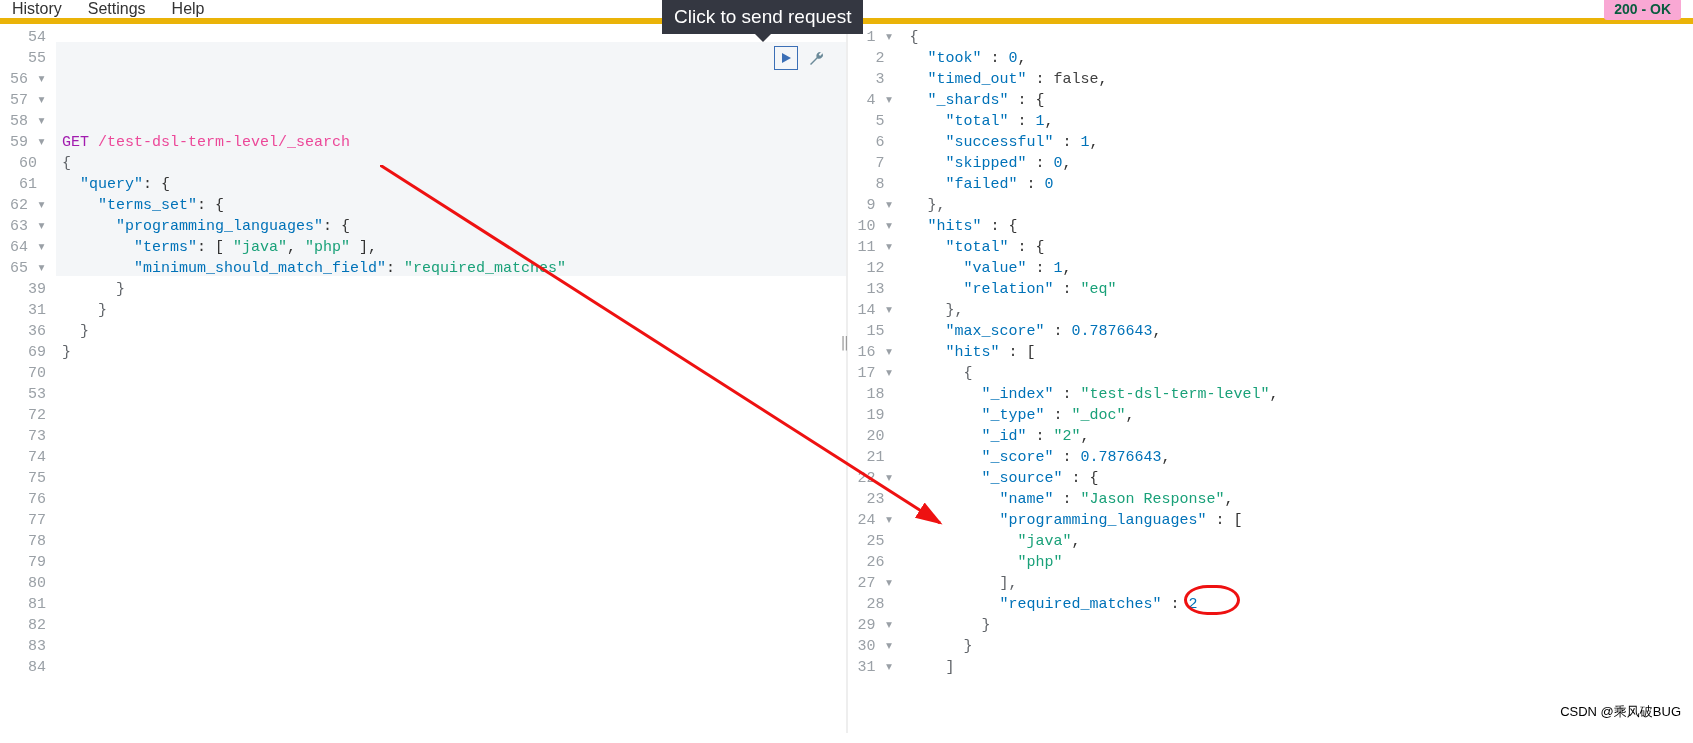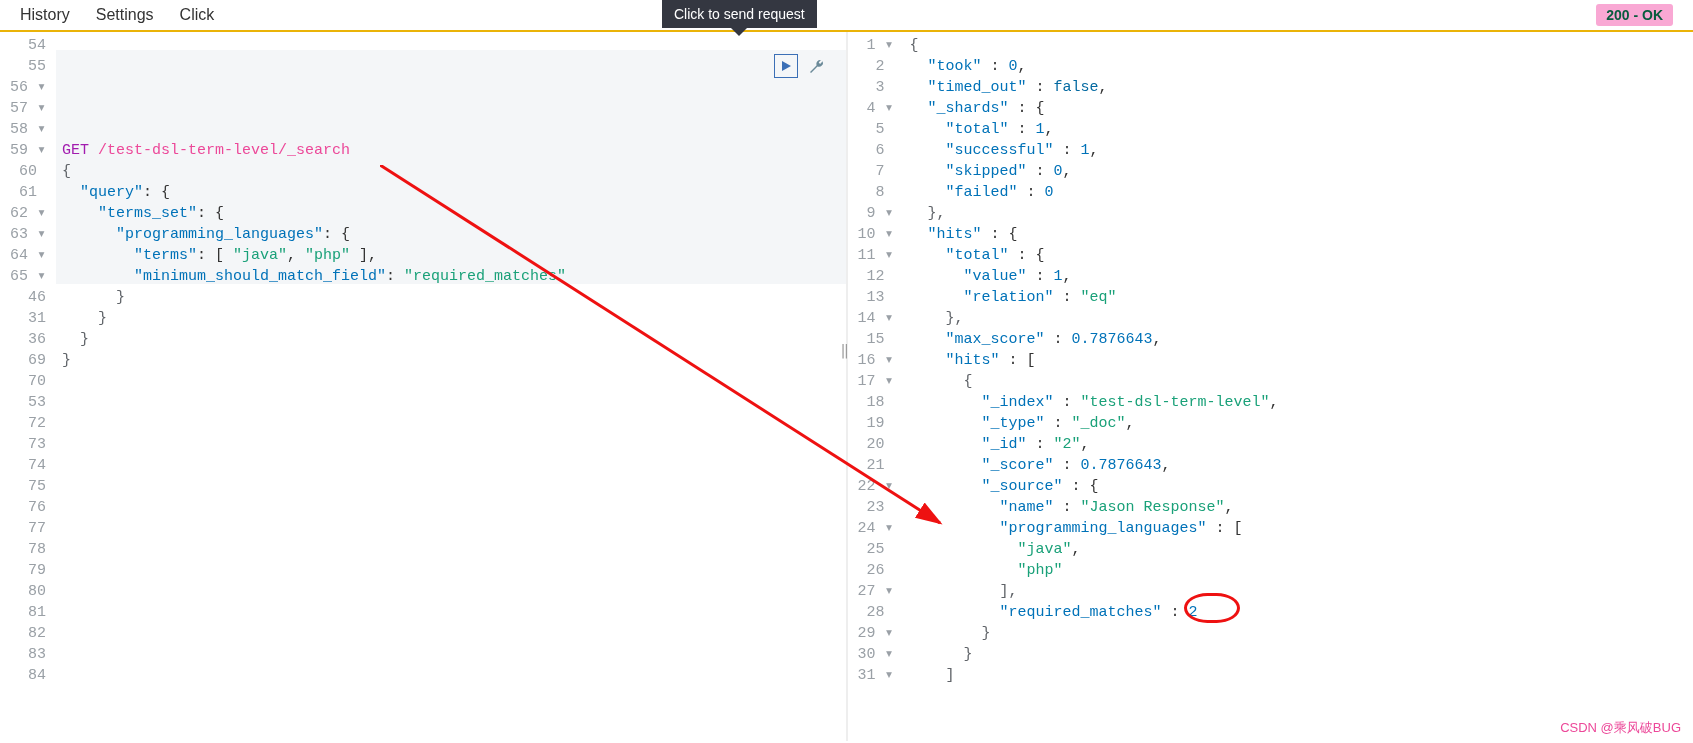--- a/index.html
+++ b/index.html
@@ -9,23 +9,23 @@
   background: #fff;
   color: #333;
   width: 1693px;
   height: 743px;
   overflow: hidden;
   position: relative;
 }
 .menu-bar {
   display: flex;
   align-items: center;
-  height: 32px;
-  padding: 0 20px;
-  border-bottom: 2px solid #eab308;
+  height: 24px;
+  padding: 0 12px;
+  border-bottom: 6px solid #eab308;
   font-family: -apple-system, BlinkMacSystemFont, "Segoe UI", Helvetica, Arial, sans-serif;
   font-size: 16px;
   color: #333;
 }
 .menu-item { margin-right: 26px; cursor: pointer; }
 .status-badge {
   margin-left: auto;
   background: #f9a8d4;
   color: #095c3e;
   font-size: 14px;
@@ -34,21 +34,21 @@
   border-radius: 3px;
   font-family: -apple-system, sans-serif;
 }
 .tooltip {
   position: absolute;
   top: 0px;
   left: 662px;
   background: #343741;
   color: #fff;
   font-family: -apple-system, sans-serif;
-  font-size: 14px;
+  font-size: 19px;
   padding: 6px 12px;
   z-index: 100;
 }
 .tooltip::after {
   content:"";
   position:absolute;
   bottom:-8px; left:50%;
   transform:translateX(-50%);
   border:8px solid transparent;
   border-top-color:#343741;
@@ -118,51 +118,51 @@
 }
 .play-btn { border:1px solid #3b6fb6; }
 .play-btn svg { fill:#3b6fb6; }
 .wrench-btn svg { fill:#6b8a99; }
 
 .cs { color:#1aa179; }   
 .ck { color:#0072b8; }   
 .cm { color:#a21caf; }   
 .cp { color:#ec4899; }   
 .cn { color:#0072b8; }   
-.cb { color:#0369a1; }   
+.cb { color:#404040; }   
 .cpunc { color:#5f6368; }
 
 .red-circle {
   position:absolute;
   border:3px solid #e11;
   border-radius:50%/60%;
   width:56px; height:30px;
   pointer-events:none;
 }
 .red-arrow {
   position:absolute;
   pointer-events:none;
   z-index:50;
 }
 .watermark {
   position:absolute;
-  bottom:6px;
+  bottom:22px;
   right:12px;
   font-family:-apple-system,sans-serif;
   font-size:13px;
-  color:#ec4899;
+  color:#000000;
 }
 </style>
 </head>
 <body>
 
 <div class="menu-bar">
   <span class="menu-item">History</span>
   <span class="menu-item">Settings</span>
-  <span class="menu-item">Click</span>
+  <span class="menu-item">Help</span>
   <span class="status-badge">200 - OK</span>
 </div>
 
 <div class="tooltip">Click to send request</div>
 
 <div class="main">
 
   <div class="editor-pane">
      <div class="gutter" id="req-gutter">
         <div>54</div>
@@ -170,21 +170,21 @@
         <div>56&nbsp;<span class="fold">▾</span></div>
         <div>57&nbsp;<span class="fold">▾</span></div>
         <div>58&nbsp;<span class="fold">▾</span></div>
         <div>59&nbsp;<span class="fold">▾</span></div>
         <div>60&nbsp;</div>
         <div>61&nbsp;</div>
         <div>62&nbsp;<span class="fold">▾</span></div>
         <div>63&nbsp;<span class="fold">▾</span></div>
         <div>64&nbsp;<span class="fold">▾</span></div>
         <div>65&nbsp;<span class="fold">▾</span></div>
-        <div>46</div>
+        <div>39</div>
         <div>31</div>
         <div>36</div>
         <div>69</div>
         <div>70</div>
         <div>53</div>
         <div>72</div>
         <div>73</div>
         <div>74</div>
         <div>75</div>
         <div>76</div>

